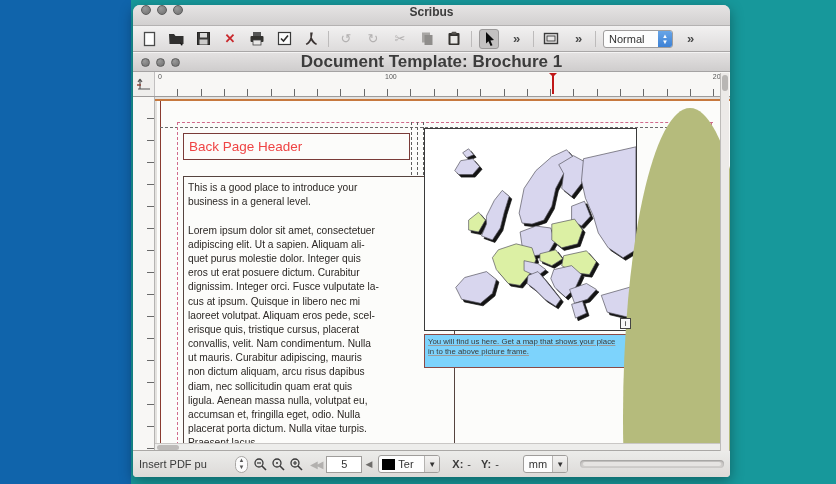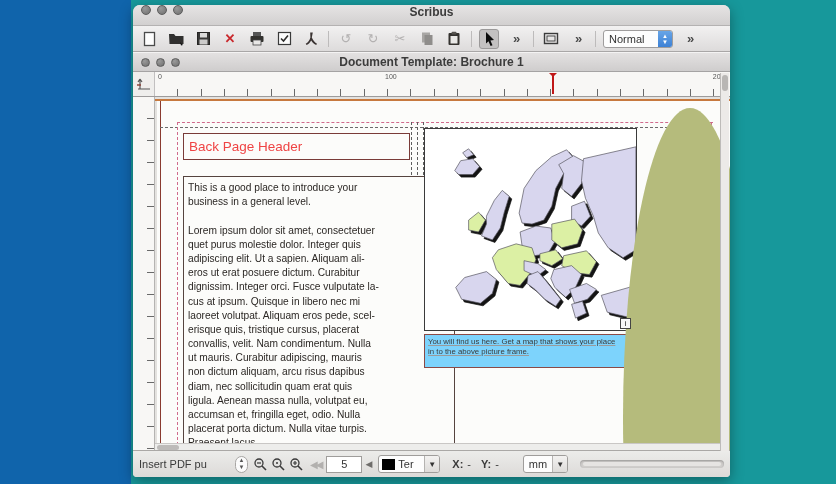--- a/index.html
+++ b/index.html
@@ -229,21 +229,21 @@
       <span class="chev">»</span>
     </div>
   </div>
 
   <div class="doc-titlebar">
     <div class="tl-group">
       <div class="tl"></div>
       <div class="tl"></div>
       <div class="tl"></div>
     </div>
-    <div class="wtitle" style="position:absolute;left:0;right:0;text-align:center;font-size:12px;font-weight:bold;color:#3c3c3c;">Document Template: Brochure 1</div>
+    <div class="wtitle" style="position:absolute;left:0;right:0;text-align:center;font-size:17px;font-weight:bold;color:#3c3c3c;">Document Template: Brochure 1</div>
   </div>
 
   <div class="ruler-row">
     <div class="ruler-corner">
       <svg width="16" height="16" viewBox="0 0 16 16">
         <path d="M2 13 H14 M4 13 V3 M4 3 l-2 3 M4 3 l2 3" stroke="#555" stroke-width="1.2" fill="none"></path>
         <path d="M1 9 h4" stroke="#8a3b30" stroke-width="1.4"></path>
       </svg>
     </div>
     <div class="hruler">
@@ -270,22 +270,22 @@
     <div class="header-frame">
       <span>Back Page Header</span>
     </div>
 
     <div class="body-frame">
       <div class="lines">
           <div class="bline">This is a good place to introduce your</div>
           <div class="bline">business in a general level.</div>
           <div class="bline"></div>
           <div class="bline">Lorem ipsum dolor sit amet, consectetuer</div>
+          <div class="bline">adipiscing elit. Ut a sapien. Aliquam ali-</div>
           <div class="bline">quet purus molestie dolor. Integer quis</div>
-          <div class="bline">adipiscing elit. Ut a sapien. Aliquam ali-</div>
           <div class="bline">eros ut erat posuere dictum. Curabitur</div>
           <div class="bline">dignissim. Integer orci. Fusce vulputate la-</div>
           <div class="bline">cus at ipsum. Quisque in libero nec mi</div>
           <div class="bline">laoreet volutpat. Aliquam eros pede, scel-</div>
           <div class="bline">erisque quis, tristique cursus, placerat</div>
           <div class="bline">convallis, velit. Nam condimentum. Nulla</div>
           <div class="bline">ut mauris. Curabitur adipiscing, mauris</div>
           <div class="bline">non dictum aliquam, arcu risus dapibus</div>
           <div class="bline">diam, nec sollicitudin quam erat quis</div>
           <div class="bline">ligula. Aenean massa nulla, volutpat eu,</div>

